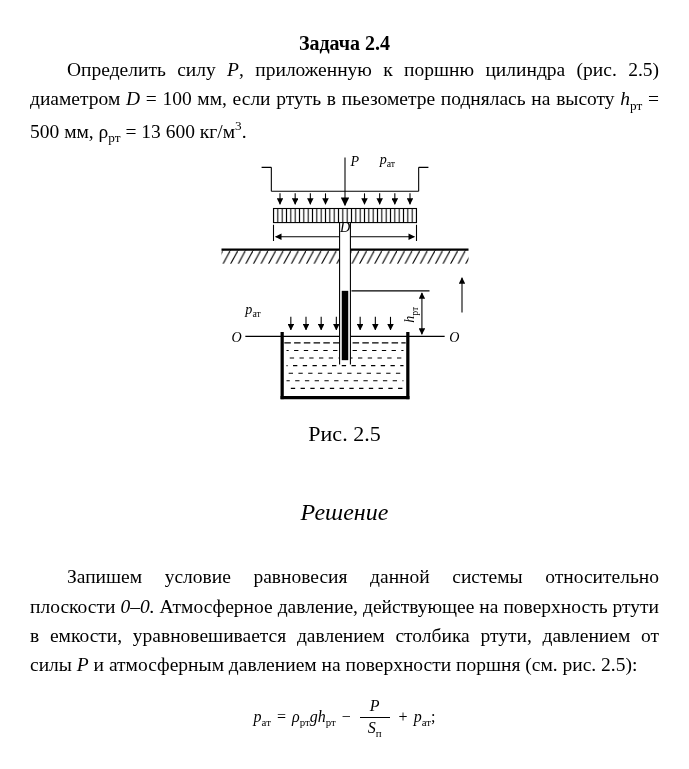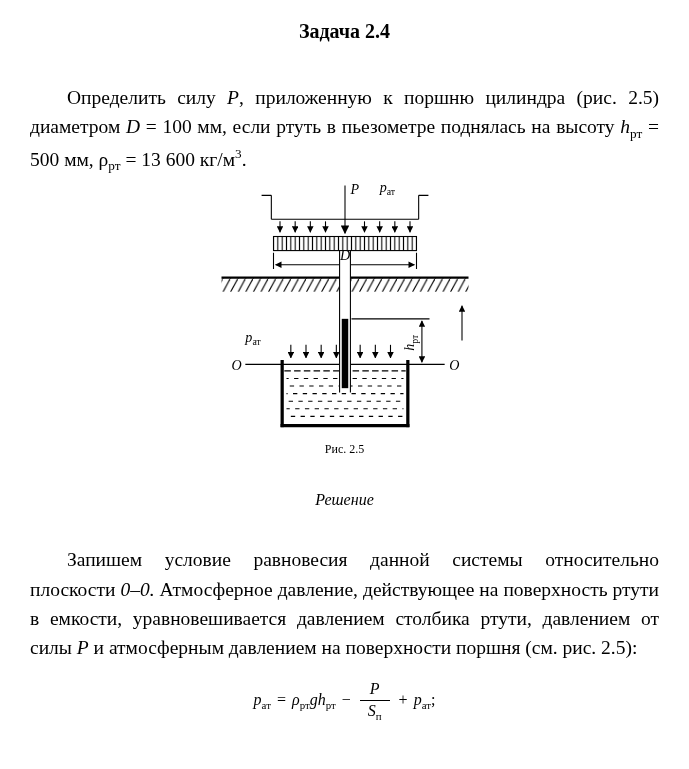--- a/index.html
+++ b/index.html
@@ -1,30 +1,30 @@
 <!DOCTYPE html>
 <html><head>
 <meta charset="utf-8">
 <style>
   html,body{margin:0;padding:0;}
   body{
     width:689px;min-height:769px;background:#ffffff;color:#000;
     font-family:"Liberation Serif", serif;
   }
-  .page{padding:14px 30px 10px 30px;}
+  .page{padding:26px 30px 10px 30px;}
   .title{
     text-align:center;font-weight:bold;font-size:20px;margin-top:6px;
   }
   .para{
     font-size:19.5px;line-height:1.5;text-align:justify;text-indent:37px;
   }
-  .p1{margin-top:40px;}
+  .p1{}
   .figure{margin-top:4px;text-align:center;}
-  .caption{margin-top:2px;font-size:12px;text-align:center;}
-  .heading{margin-top:34px;font-size:16px;font-style:italic;text-align:center;}
+  .caption{margin-top:9px;font-size:22px;text-align:center;}
+  .heading{margin-top:52px;font-size:24px;font-style:italic;text-align:center;}
   .p2{margin-top:36px;}
   .formula{
     margin-top:18px;font-size:16px;text-align:center;
   }
   .it{font-style:italic;}
   sub{font-size:0.68em;}
   sup{font-size:0.68em;}
   .op{padding:0 6px;}
   .frac{display:inline-block;vertical-align:middle;text-align:center;margin:0 3px;}
   .frac .num{display:block;padding:0 8px 2px 8px;border-bottom:1.4px solid #000;}

